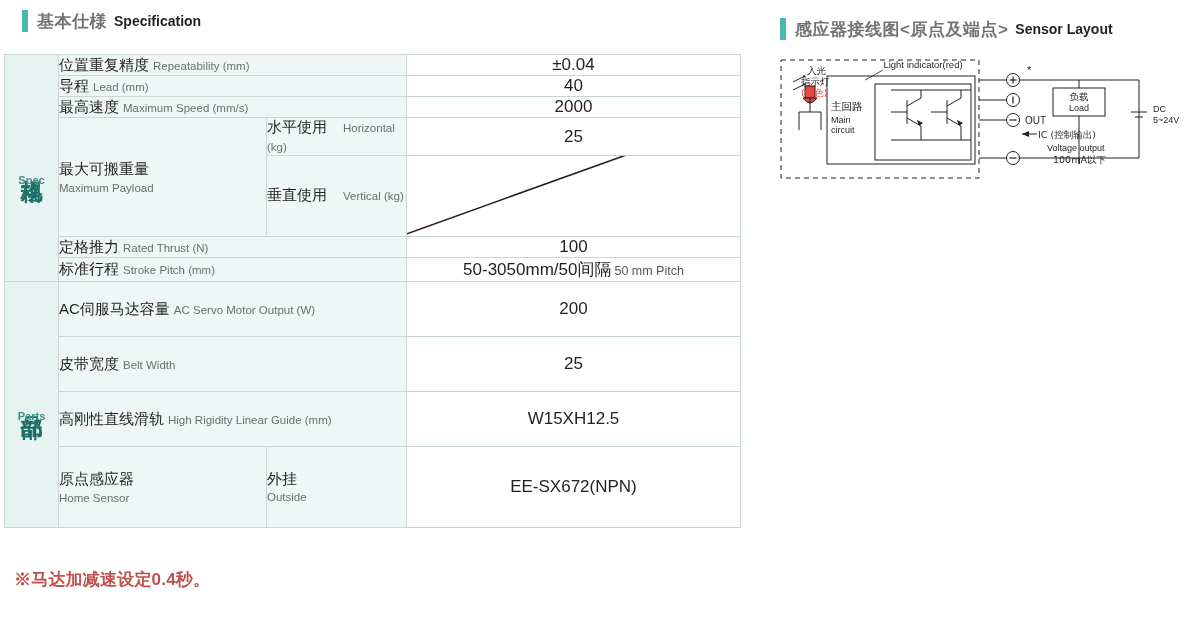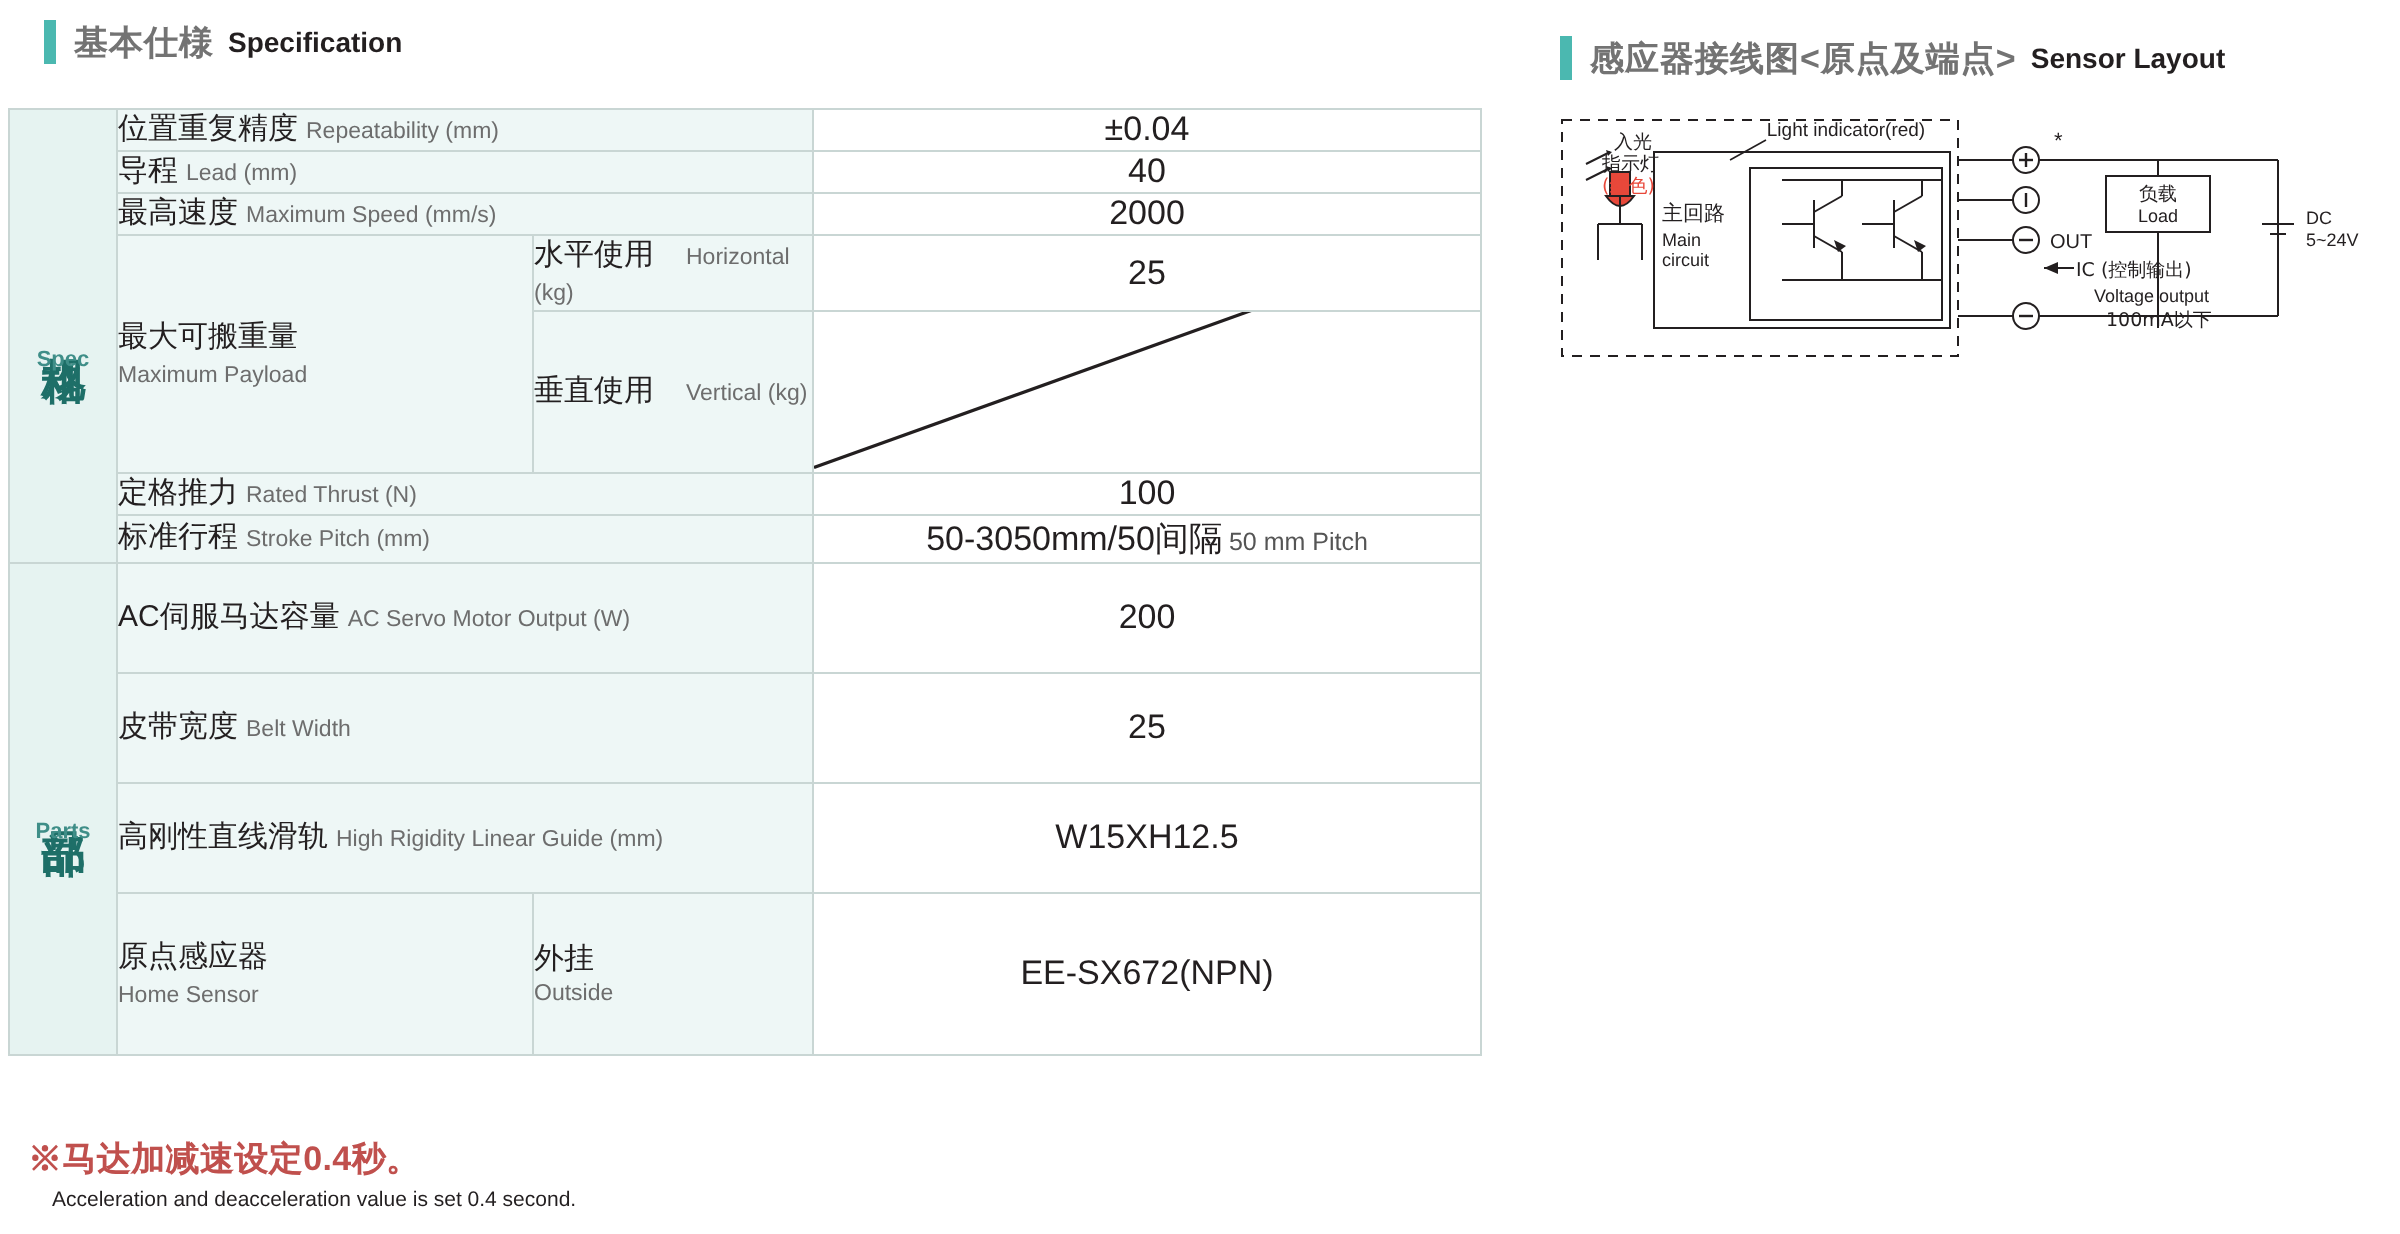--- a/index.html
+++ b/index.html
@@ -296,21 +296,20 @@
         <span class="cn">外挂</span>
         <span class="en block">Outside</span>
       </td>
       <td class="value-cell">EE-SX672(NPN)</td>
     </tr>
   </tbody>
 </table>
 
 <div class="footnote">
   <div class="cn">※马达加减速设定0.4秒。</div>
-  <div class="en">Acceleration and deacceleration value is set 0.4 second.</div>
 </div>
 
 <div class="sensor-diagram">
   <svg width="416" height="145" viewBox="0 0 416 145">
 
     <rect x="2" y="6" width="198" height="118" fill="none" stroke="#231f20" stroke-width="1" stroke-dasharray="5,4"></rect>
 
     <rect x="48" y="22" width="148" height="88" fill="none" stroke="#231f20" stroke-width="1"></rect>
     <rect x="96" y="30" width="96" height="76" fill="none" stroke="#231f20" stroke-width="1"></rect>
 

